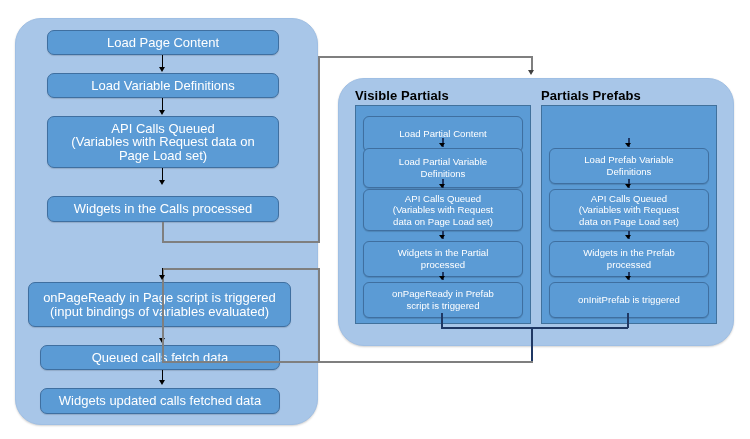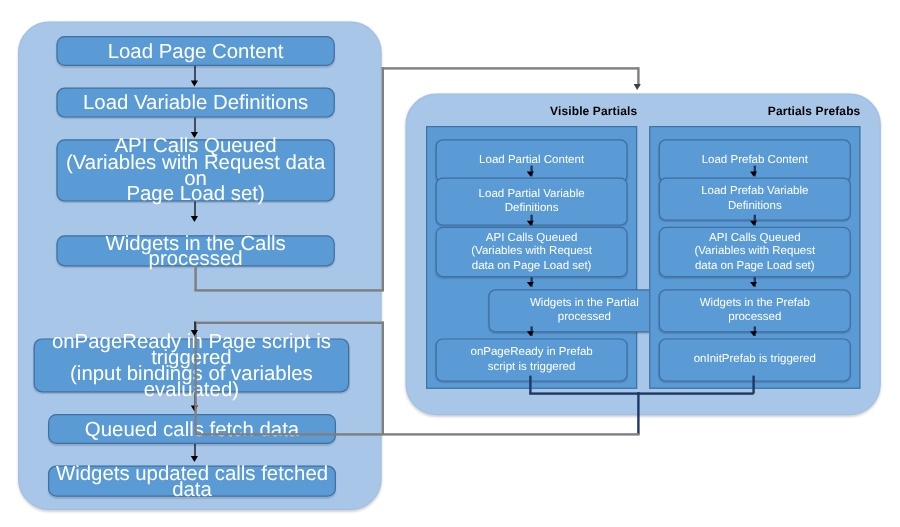--- a/index.html
+++ b/index.html
@@ -27,40 +27,40 @@
   }
   .subgroup{
     position:absolute;
     background:#5B9BD5;
     border:1px solid #41719C;
     box-sizing:border-box;
   }
   .subgroup-label{
     position:absolute;
     color:#000000;
-    font-size:10px;
+    font-size:13px;
     font-weight:bold;
-    text-align:right;
+    text-align:left;
     white-space:nowrap;
     letter-spacing:0.1px;
   }
 
   
   .box{
     position:absolute;
     background:#5B9BD5;
     border:1px solid #3F6FA0;
     border-radius:7px;
     box-sizing:border-box;
     color:#ffffff;
     display:flex;
     align-items:center;
     justify-content:center;
     text-align:center;
-    font-size:17px;
+    font-size:13px;
     line-height:13.4px;
     padding:1px 5px;
     box-shadow:0 1px 1px rgba(0,0,0,0.14);
     white-space:pre-line;
   }
   .box.small{
     font-size:9.6px;
     line-height:11.6px;
     border-radius:6px;
     padding:17px 3px;
@@ -142,32 +142,31 @@
 Definitions</div>
   <div class="conn-dark v" style="left:442px;top:179px;height:9px;"></div>
   <div class="arrow-down" style="left:439px;top:184px;border-left-width:3px;border-right-width:3px;border-top-width:4.4px;"></div>
 
   <div class="box small" style="left:363px;top:189px;width:160px;height:42px;">API Calls Queued
 (Variables with Request
 data on Page Load set)</div>
   <div class="conn-dark v" style="left:442px;top:231px;height:8px;"></div>
   <div class="arrow-down" style="left:439px;top:235px;border-left-width:3px;border-right-width:3px;border-top-width:4.4px;"></div>
 
-  <div class="box small" style="left:363px;top:241px;width:160px;height:31px;margin-left:44px;">Widgets in the Partial
+  <div class="box small" style="left:363px;top:241px;width:160px;height:31px;">Widgets in the Partial
 processed</div>
   <div class="conn-dark v" style="left:442px;top:272px;height:8px;"></div>
   <div class="arrow-down" style="left:439px;top:276px;border-left-width:3px;border-right-width:3px;border-top-width:4.4px;"></div>
 
   <div class="box small" style="left:363px;top:282px;width:160px;height:31px;">onPageReady in Prefab
 script  is triggered</div>
 
   <div class="subgroup-label" style="left:541px;top:88px;width:176px;">Partials Prefabs</div>
   <div class="subgroup" style="left:541px;top:105px;width:176px;height:219px;"></div>
 
-  <div class="box small" style="left:549px;top:116px;width:160px;height:22px;">Load Prefab Content</div>
   <div class="conn-dark v" style="left:628px;top:138px;height:9px;"></div>
   <div class="arrow-down" style="left:625px;top:143px;border-left-width:3px;border-right-width:3px;border-top-width:4.4px;"></div>
 
   <div class="box small" style="left:549px;top:148px;width:160px;height:31px;">Load Prefab Variable
 Definitions</div>
   <div class="conn-dark v" style="left:628px;top:179px;height:9px;"></div>
   <div class="arrow-down" style="left:625px;top:184px;border-left-width:3px;border-right-width:3px;border-top-width:4.4px;"></div>
 
   <div class="box small" style="left:549px;top:189px;width:160px;height:42px;">API Calls Queued
 (Variables with Request

